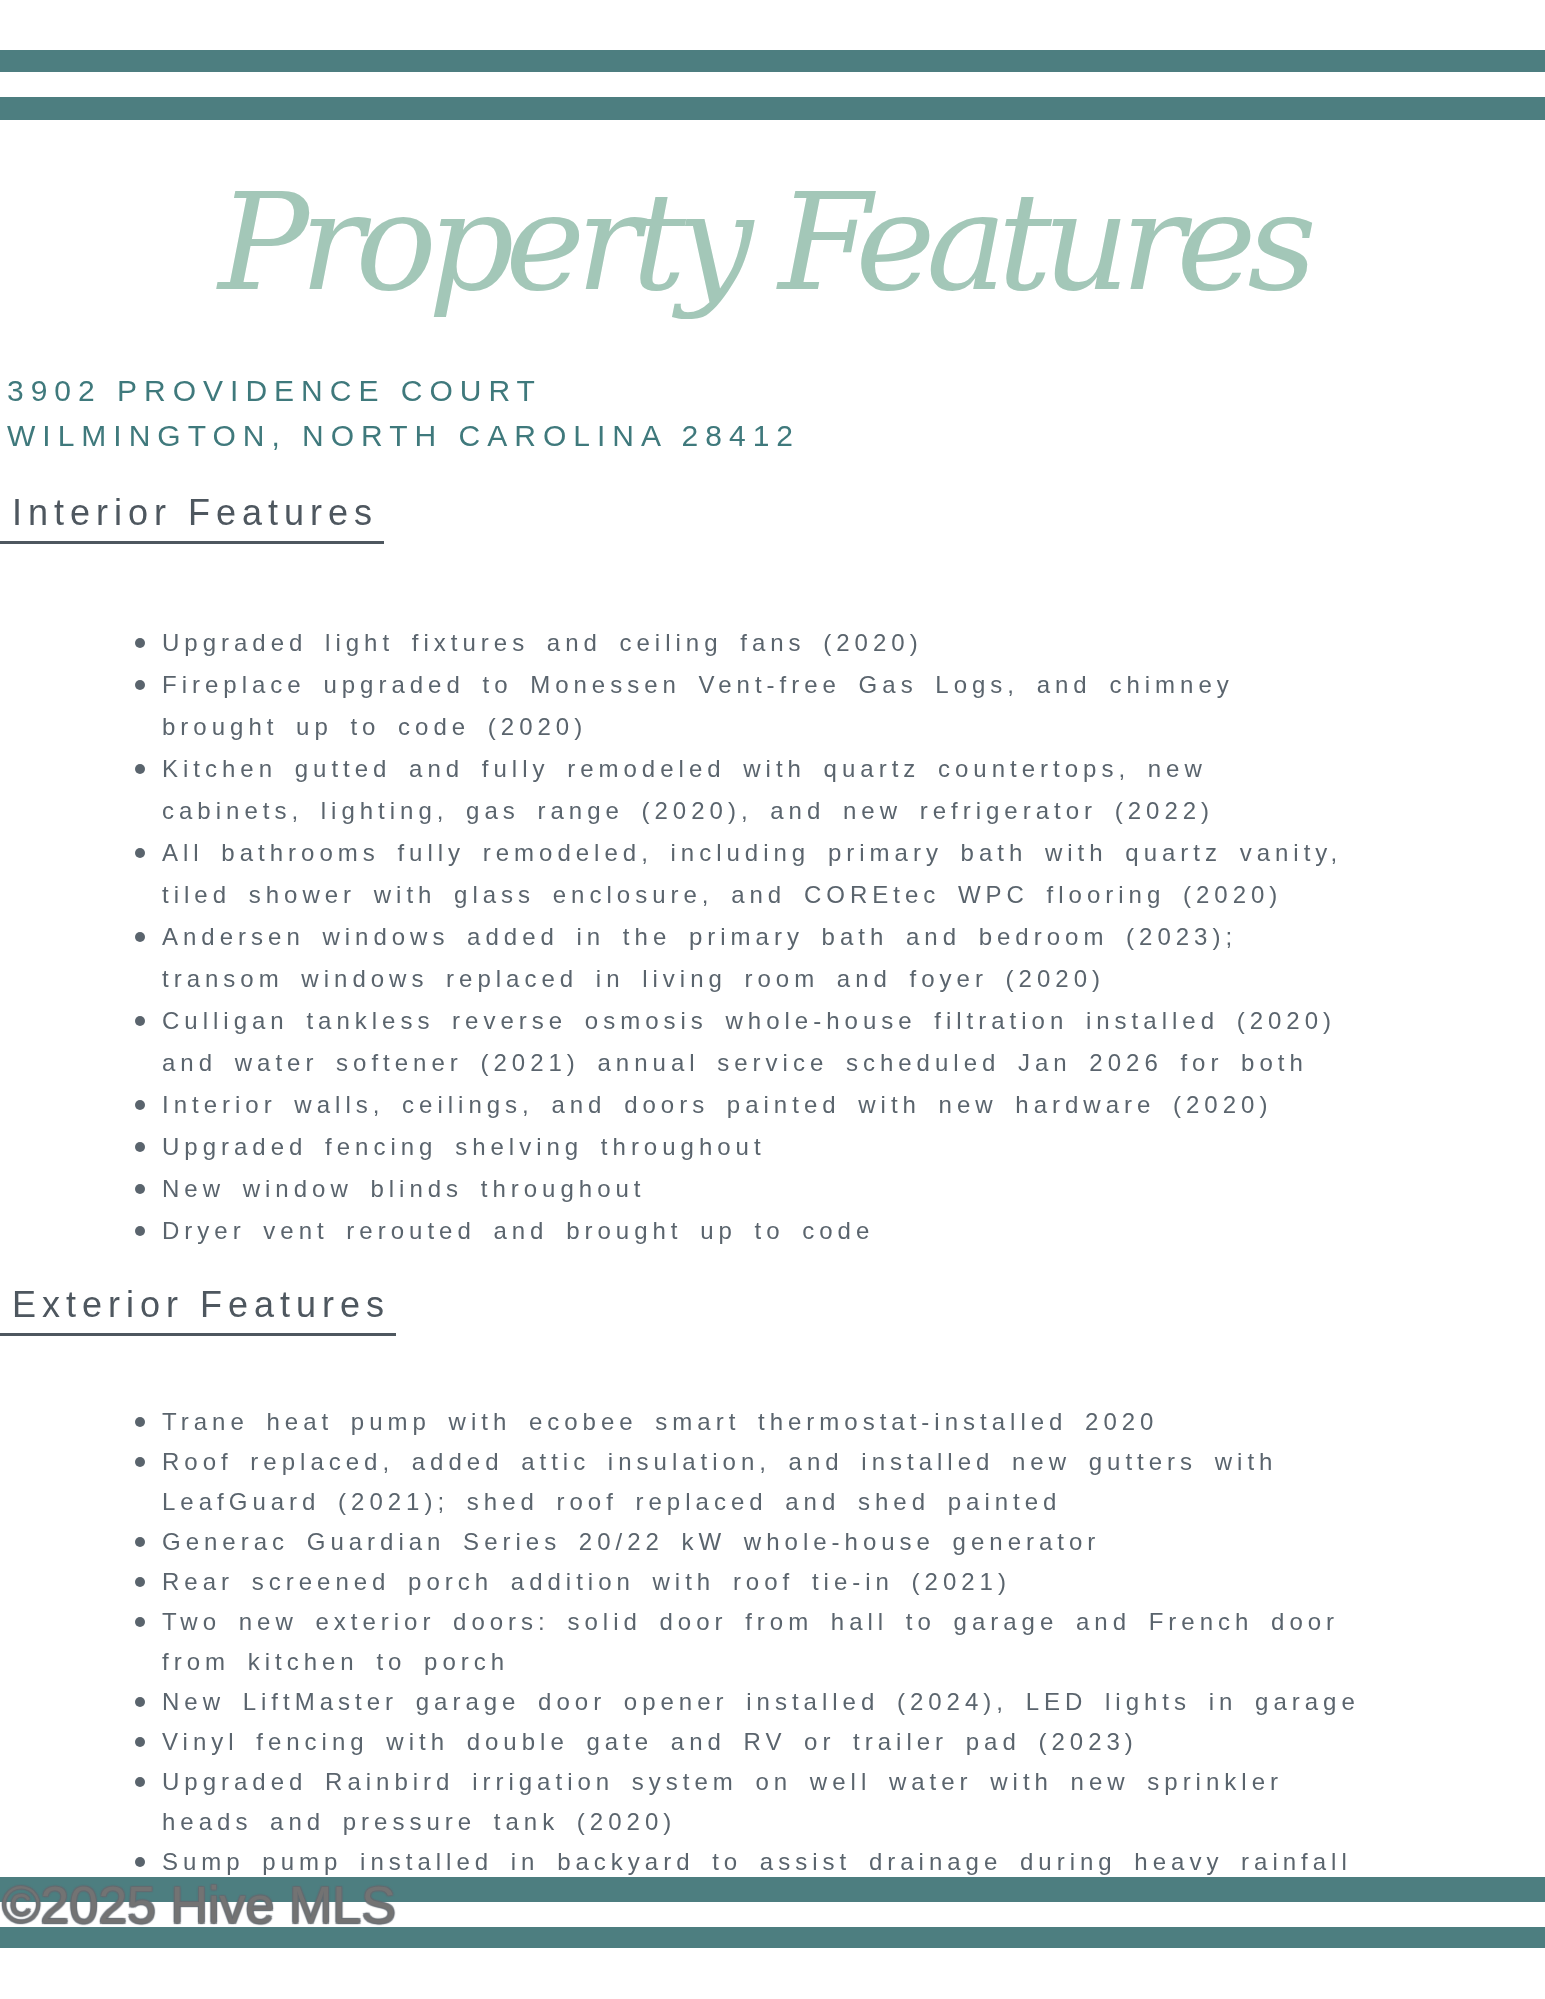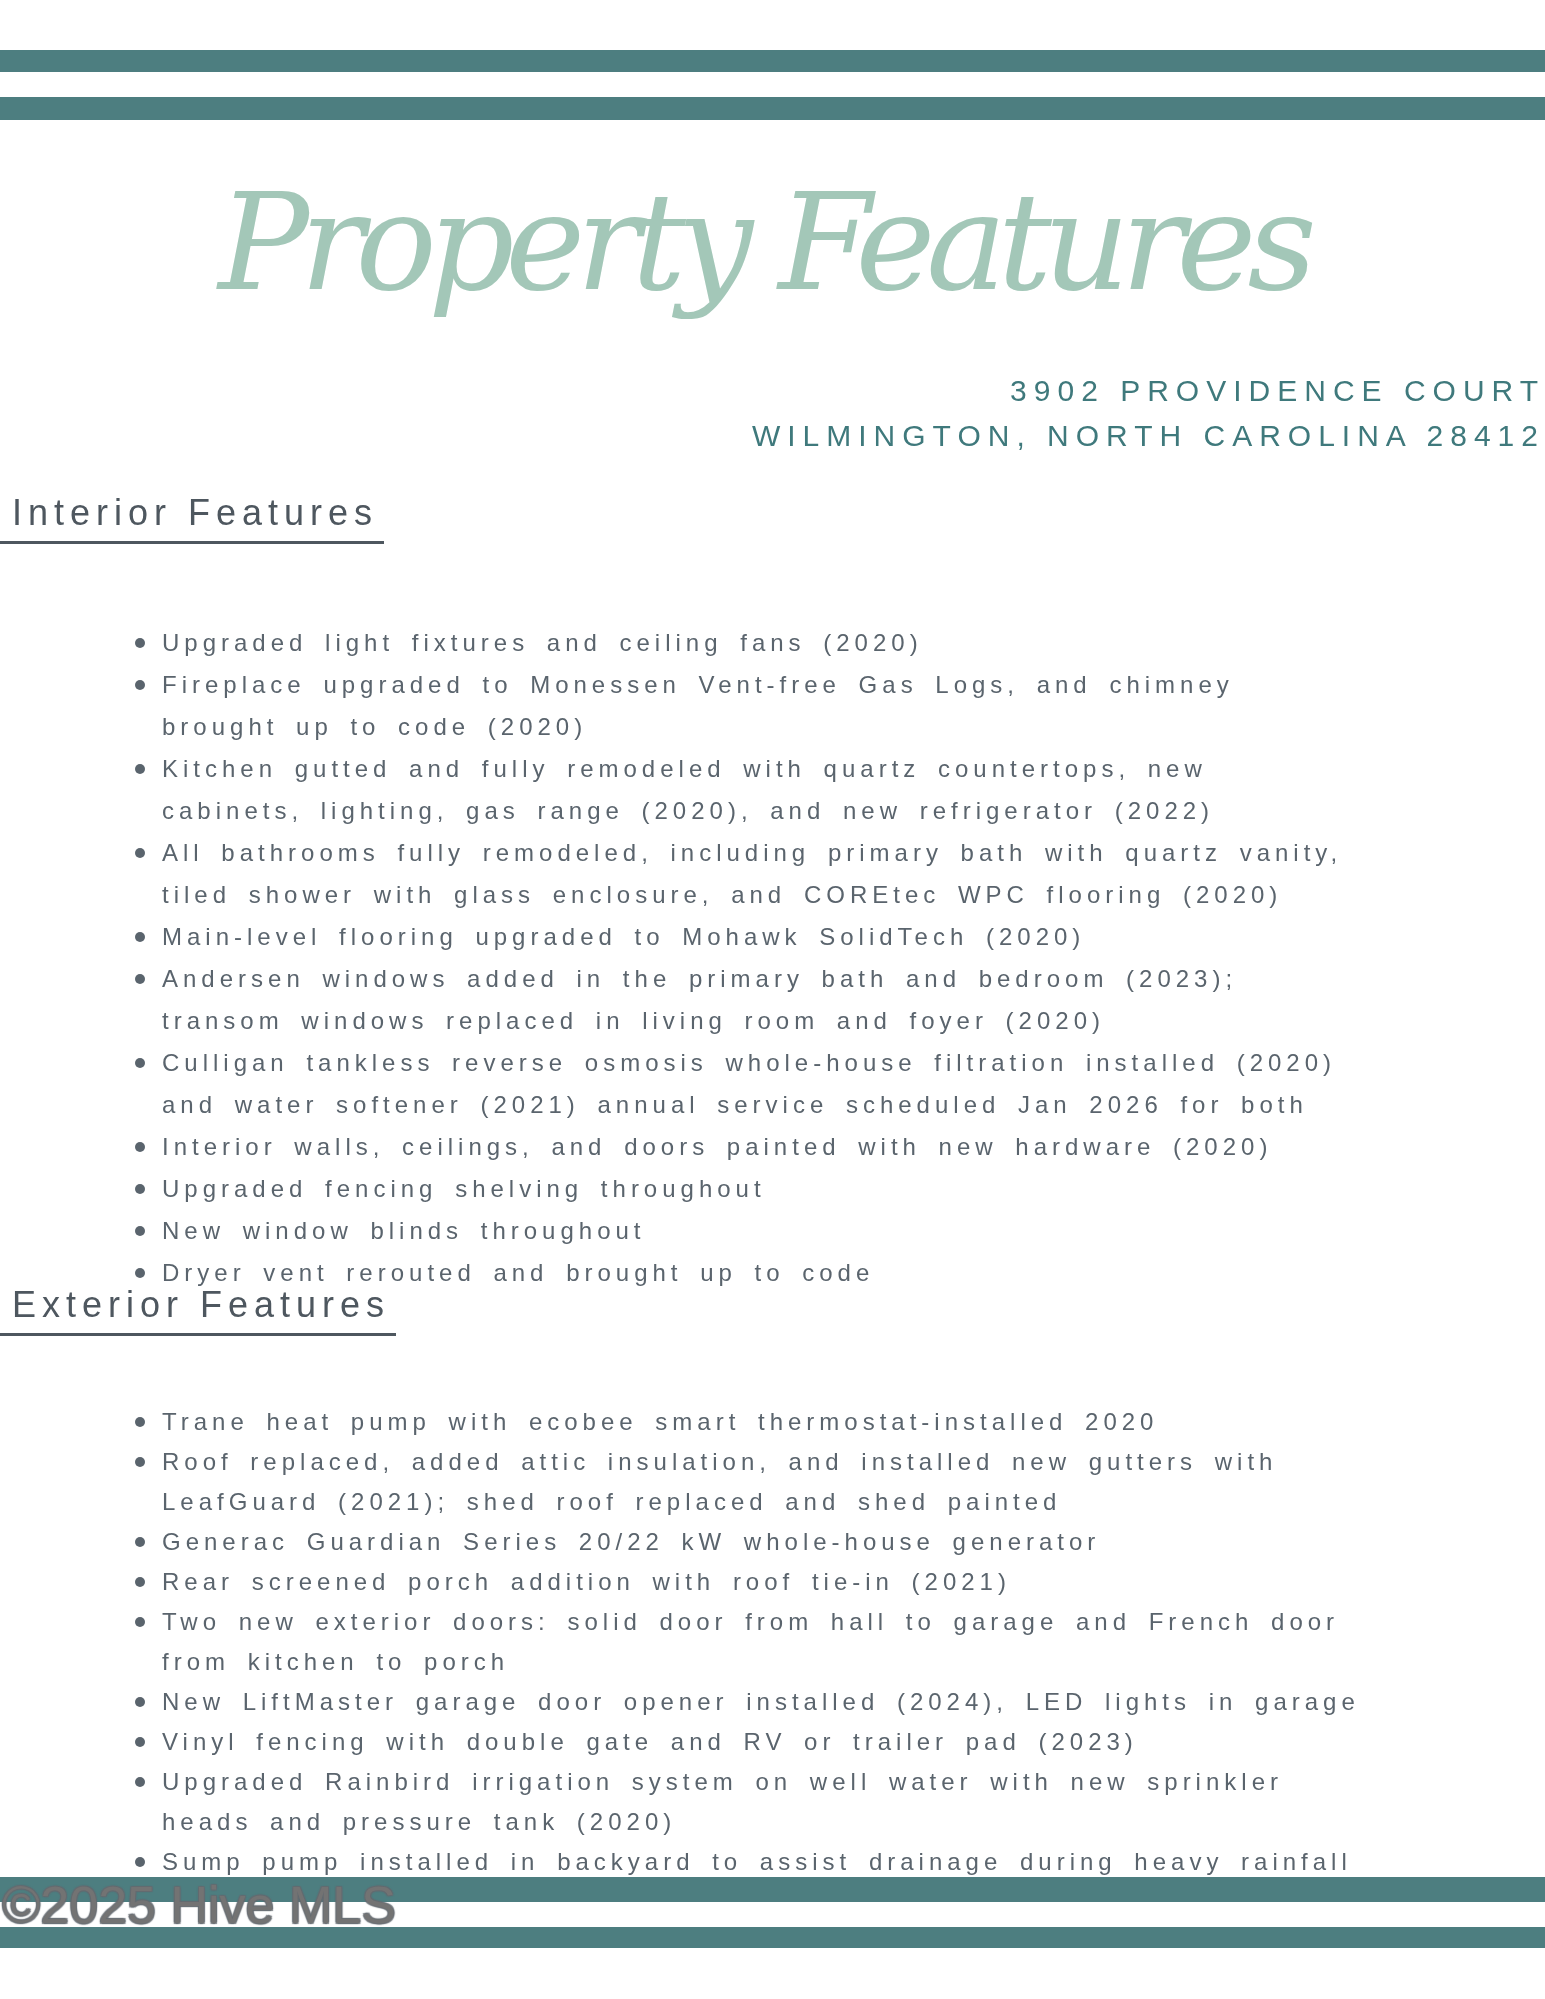--- a/index.html
+++ b/index.html
@@ -33,21 +33,21 @@
     font-size: 135px;
     letter-spacing: -9px;
     padding-right: 23px;
     color: var(--title-sage, #a3c7b8);
     white-space: nowrap;
   }
 
   .address {
     position: absolute;
     top: 368px; left: 0; right: 0;
-    text-align: right;
+    text-align: left;
     color: var(--address-teal, #3f797c);
     font-size: 30px;
     letter-spacing: 7px;
     padding-left: 7px;
     line-height: 45px;
   }
 
   .heading-row {
     position: absolute;
     left: 0; right: 0;
@@ -148,24 +148,20 @@
       <span class="txt">Kitchen gutted and fully remodeled with quartz countertops, new
 cabinets, lighting, gas range (2020), and new refrigerator (2022)</span>
     </li>
     <li>
       <span class="dot"></span>
       <span class="txt">All bathrooms fully remodeled, including primary bath with quartz vanity,
 tiled shower with glass enclosure, and COREtec WPC flooring (2020)</span>
     </li>
     <li>
       <span class="dot"></span>
-      <span class="txt">Main-level flooring upgraded to Mohawk SolidTech (2020)</span>
-    </li>
-    <li>
-      <span class="dot"></span>
       <span class="txt">Andersen windows added in the primary bath and bedroom (2023);
 transom windows replaced in living room and foyer (2020)</span>
     </li>
     <li>
       <span class="dot"></span>
       <span class="txt">Culligan tankless reverse osmosis whole-house filtration installed (2020)
 and water softener (2021) annual service scheduled Jan 2026 for both</span>
     </li>
     <li>
       <span class="dot"></span>

